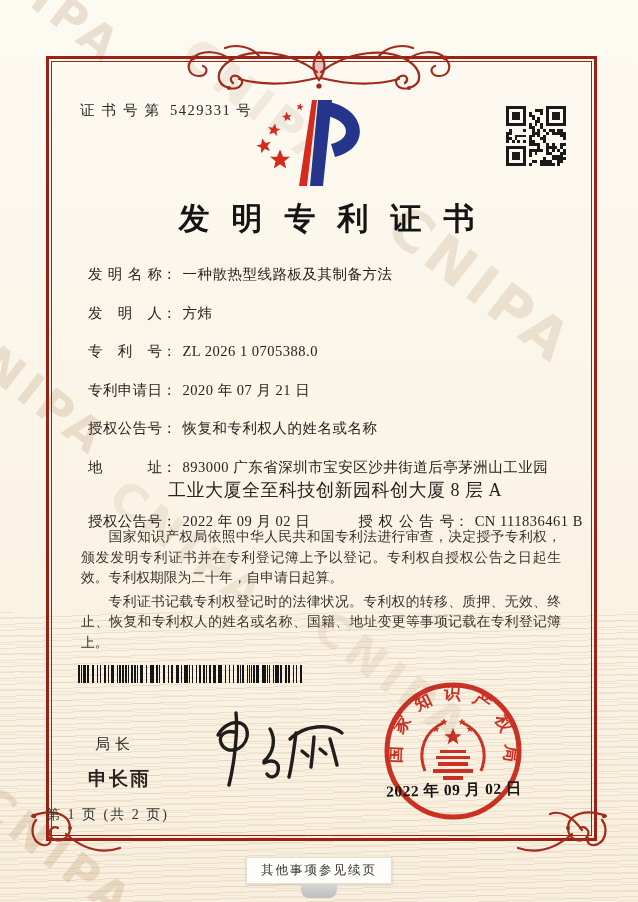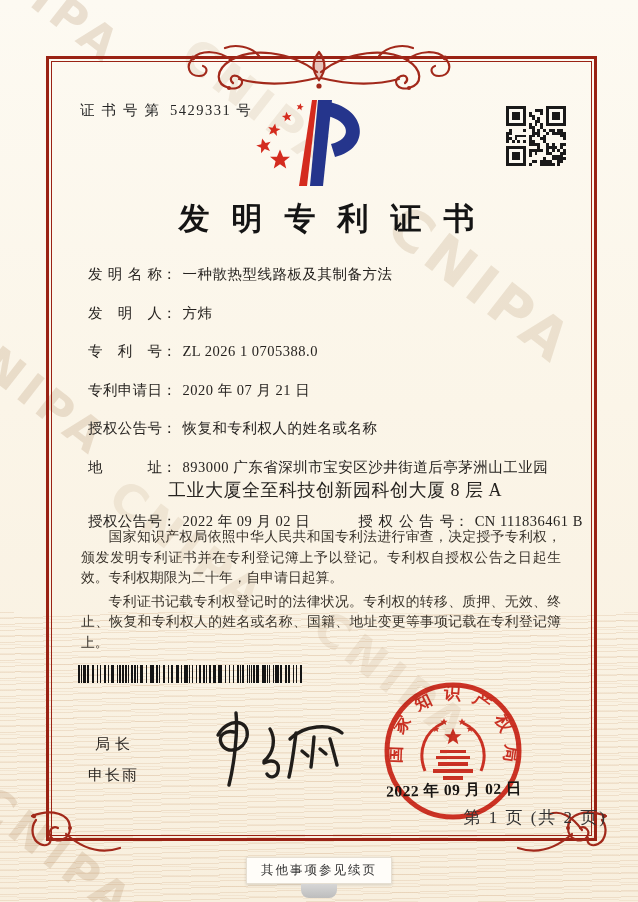--- a/index.html
+++ b/index.html
@@ -43,30 +43,30 @@
   .pair2{margin-left:48px;display:inline-flex;}
   .flabel.w6{width:96px;}
   
   .paras{position:absolute;left:78px;top:524px;width:486px;font-size:13.8px;line-height:20.5px;
          color:#3a342c;text-align:justify;}
   .paras p{margin:3px;text-indent:2em;}
   
   .barcode{position:absolute;left:78px;top:665px;width:228px;height:18px;}
   
   .dir-label{position:absolute;left:95px;top:735px;font-size:15px;letter-spacing:5px;color:#2a2métal520;color:#2a2520;}
-  .dir-name{position:absolute;left:88px;top:766px;font-size:15px;letter-spacing:2px;color:#2a2520;}
+  .dir-name{position:absolute;left:88px;top:766px;font-size:19px;letter-spacing:2px;color:#2a2520;font-weight:bold;}
   .signature{position:absolute;left:192px;top:703px;width:165px;height:102px;}
   
   .seal{position:absolute;left:379px;top:677px;width:148px;height:148px;mix-blend-mode:multiply;opacity:.95;}
   .seal-date{position:absolute;left:376px;top:780px;width:156px;text-align:center;
              font-size:15.5px;font-weight:600;color:#181512;letter-spacing:.5px;
              transform:rotate(-1.5deg);}
   
-  .page-info{position:absolute;left:46px;width:545px;top:806px;text-align:right;
-             font-size:17px;letter-spacing:2px;color:#333;padding-left:16px;}
+  .page-info{position:absolute;left:46px;width:545px;top:806px;text-align:left;
+             font-size:14px;letter-spacing:2px;color:#333;}
   .continuation{position:absolute;left:50%;transform:translateX(-50%);top:849px;
              background:#fffdf9;border:1px solid #e6dfd2;box-shadow:0 1px 3px rgba(0,0,0,.14);
              padding:4px 14px;font-size:12.5px;letter-spacing:2px;color:#333;white-space:nowrap;margin-top:8px;}
   .tab-handle{position:absolute;left:50%;transform:translateX(-50%);top:884px;width:36px;height:14px;
              background:linear-gradient(#d6d6d6,#bdbdbd);border-radius:0 0 8px 8px;cursor:pointer;}
 </style>
 </head>
 <body>
 
 <div class="page">

